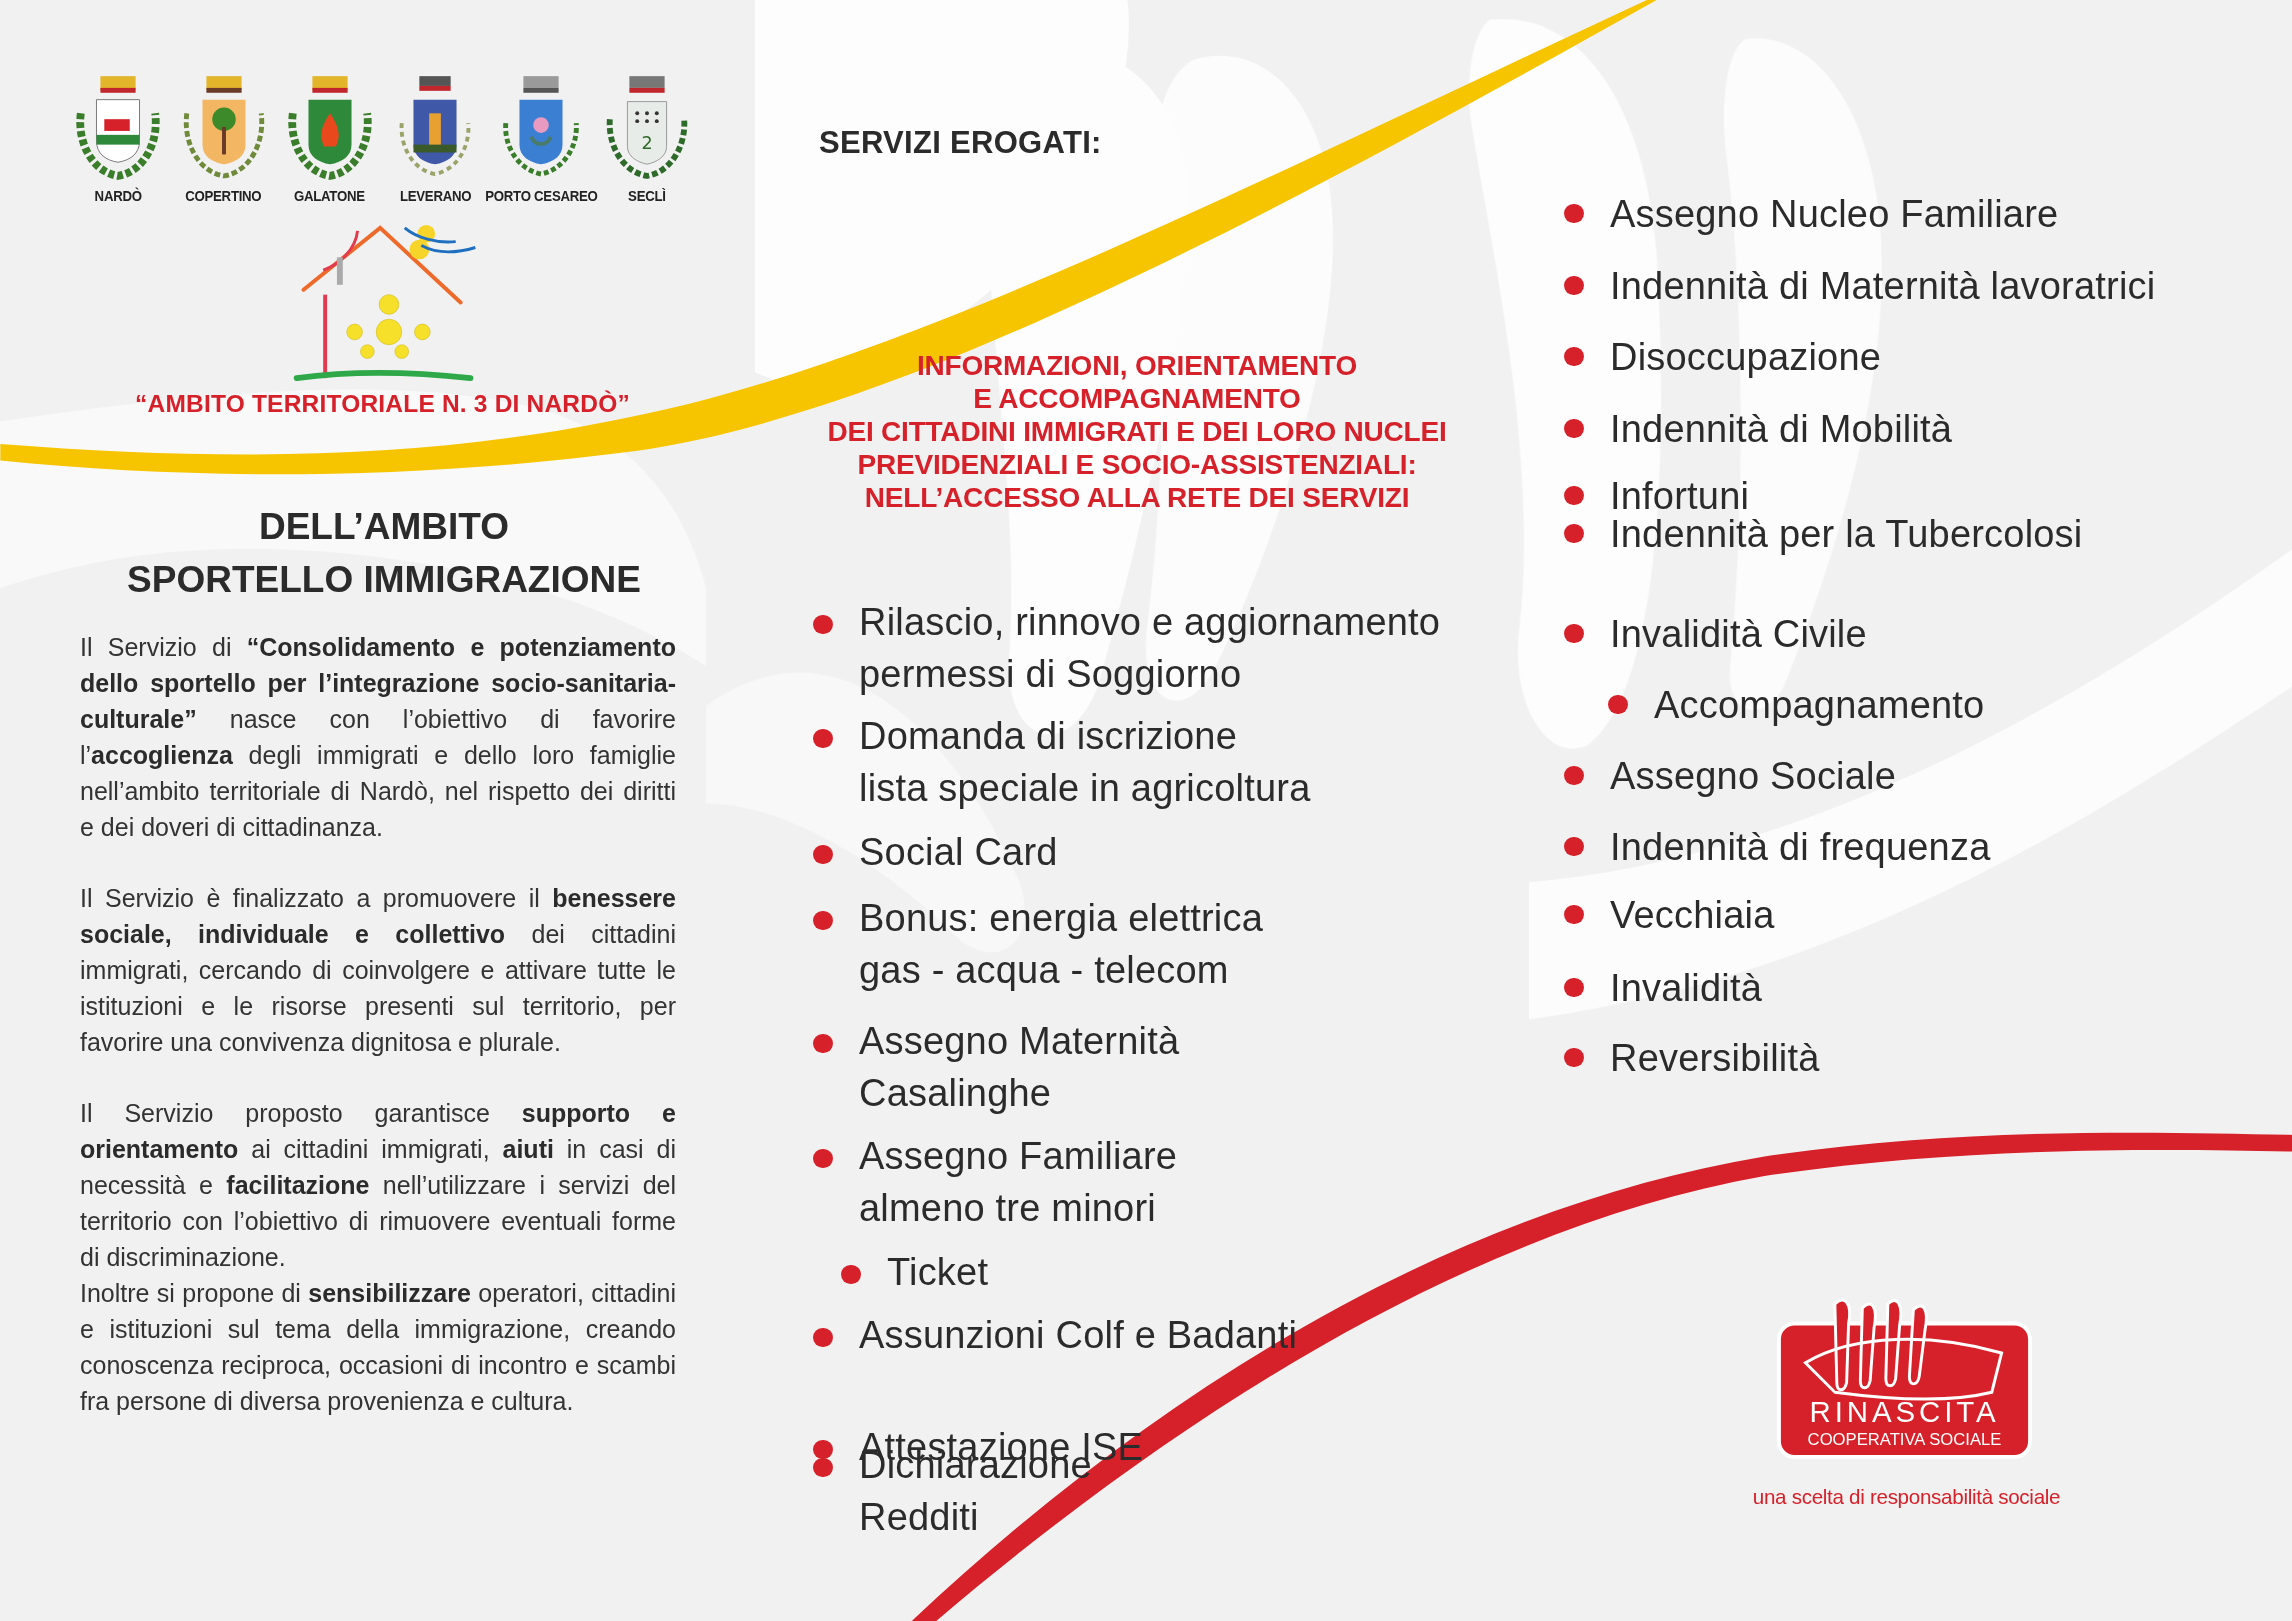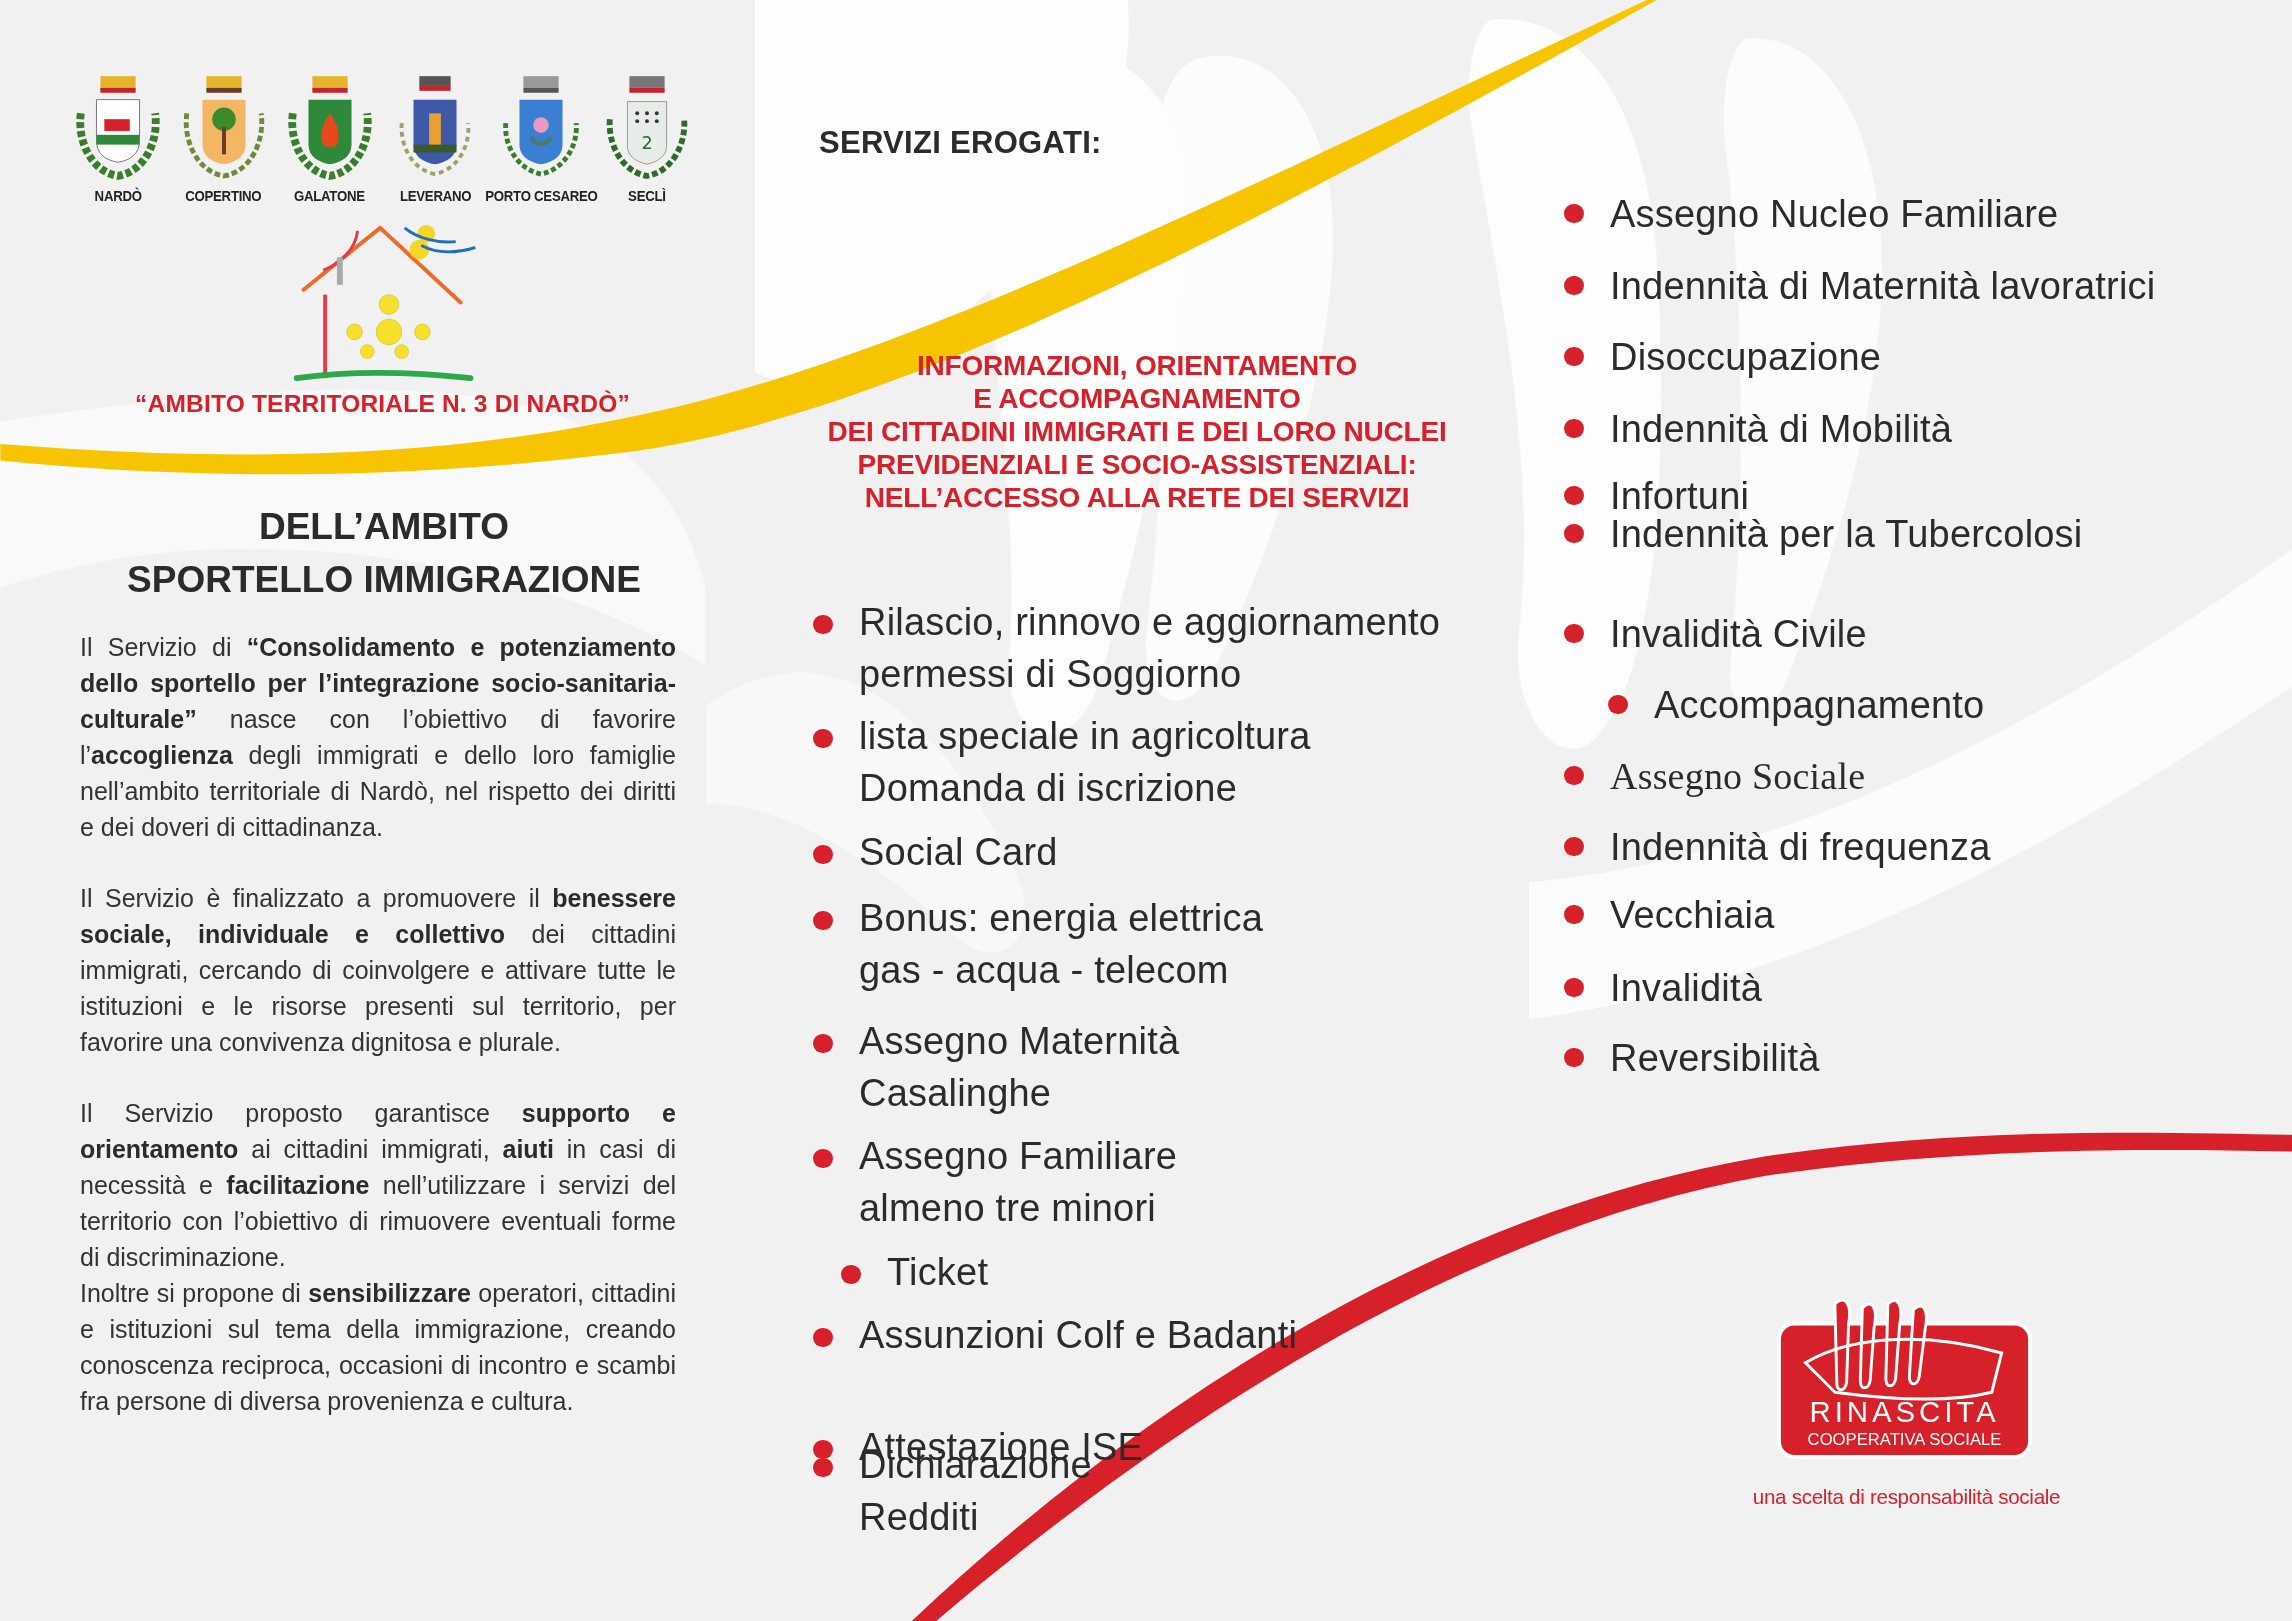--- a/index.html
+++ b/index.html
@@ -182,22 +182,22 @@
   <div>NELL’ACCESSO ALLA RETE DEI SERVIZI</div>
 </div>
 <ul class="layer svc list-mid">
     <li style="top: 596px;">
       <span class="dot"></span>
       <div>Rilascio, rinnovo e aggiornamento</div>
       <div>permessi di Soggiorno</div>
     </li>
     <li style="top: 710px;">
       <span class="dot"></span>
+      <div>Domanda di iscrizione</div>
       <div>lista speciale in agricoltura</div>
-      <div>Domanda di iscrizione</div>
     </li>
     <li style="top: 826px;">
       <span class="dot"></span>
       <div>Social Card</div>
     </li>
     <li style="top: 892px;">
       <span class="dot"></span>
       <div>Bonus: energia elettrica</div>
       <div>gas - acqua - telecom</div>
     </li>
@@ -256,21 +256,21 @@
       <div>Indennità per la Tubercolosi</div>
     </li>
     <li style="top: 608px;">
       <span class="dot"></span>
       <div>Invalidità Civile</div>
     </li>
     <li style="top: 679px; margin-left: 44px;">
       <span class="dot"></span>
       <div>Accompagnamento</div>
     </li>
-    <li style="top: 750px; font-family: Liberation Serif, serif;">
+    <li style="top: 750px;">
       <span class="dot"></span>
       <div>Assegno Sociale</div>
     </li>
     <li style="top: 821px;">
       <span class="dot"></span>
       <div>Indennità di frequenza</div>
     </li>
     <li style="top: 889px;">
       <span class="dot"></span>
       <div>Vecchiaia</div>

